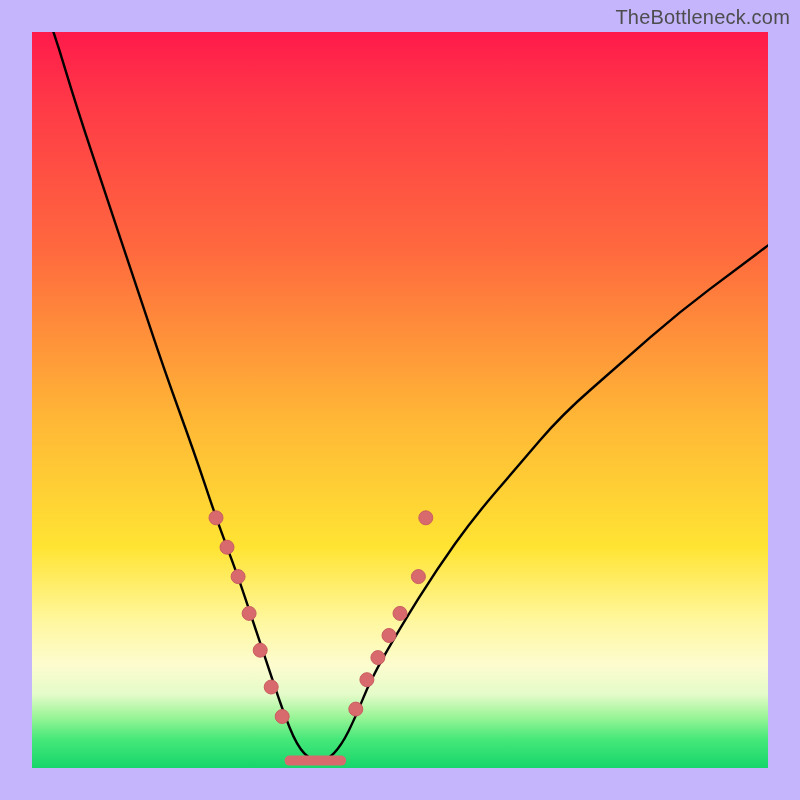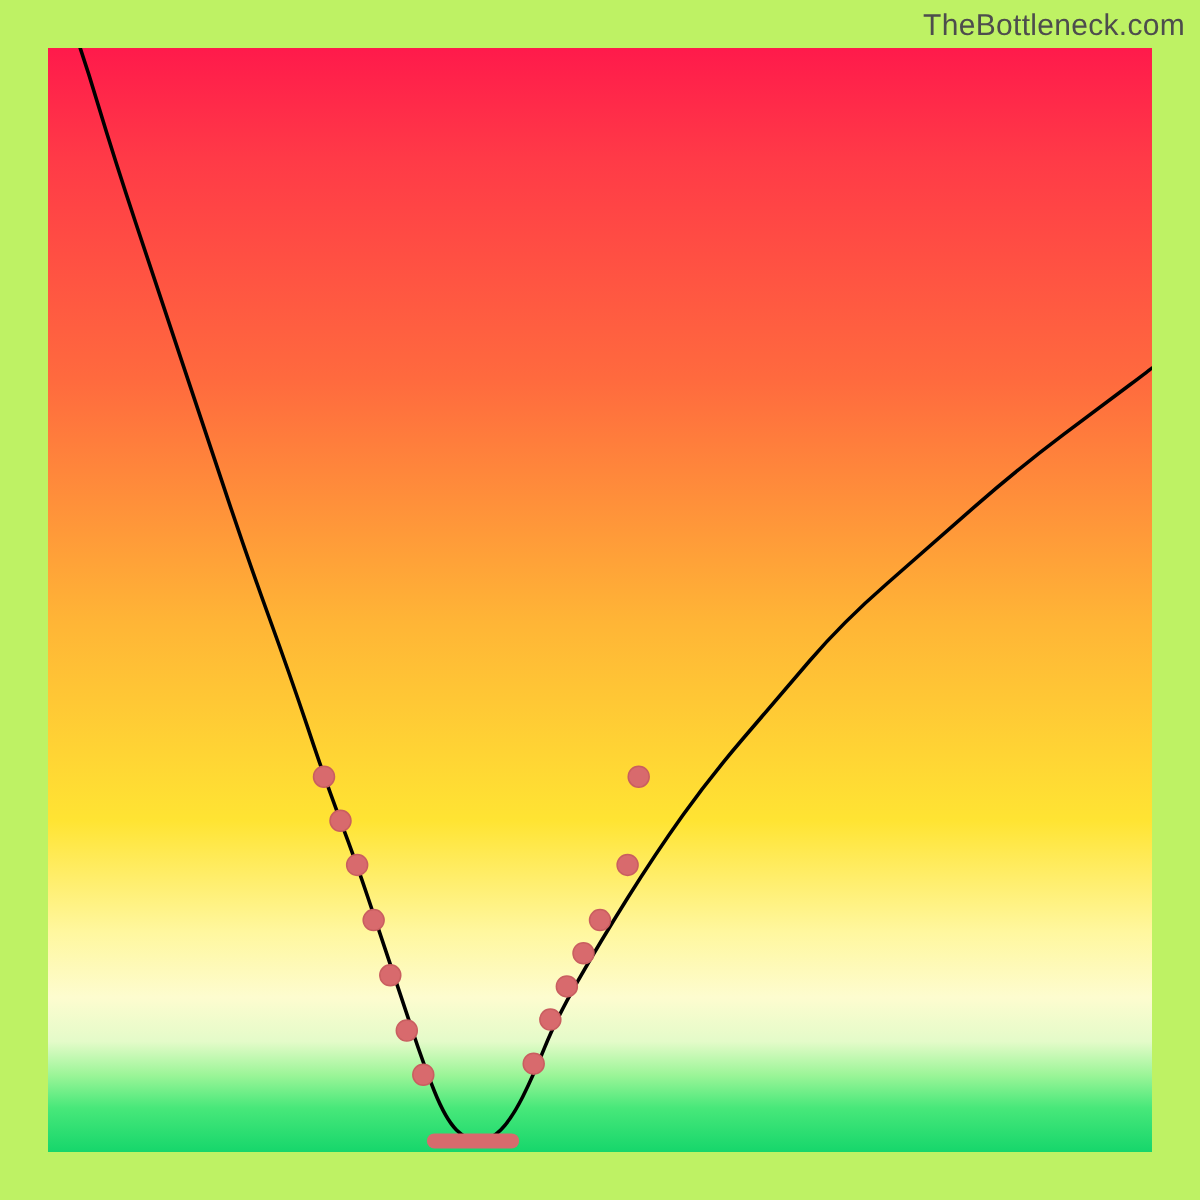--- a/index.html
+++ b/index.html
@@ -10,21 +10,21 @@
     overflow: hidden;
     background: #000;
     font-family: Arial, Helvetica, sans-serif;
   }
   .frame {
     position: absolute;
     left: 0;
     top: 0;
     width: 800px;
     height: 800px;
-    background: #bef264;
+    background: #c4b5fd;
   }
   .plot-area {
     position: absolute;
     left: 32px;
     top: 32px;
     width: 736px;
     height: 736px;
     overflow: hidden;
   }
   .gradient-bg {

